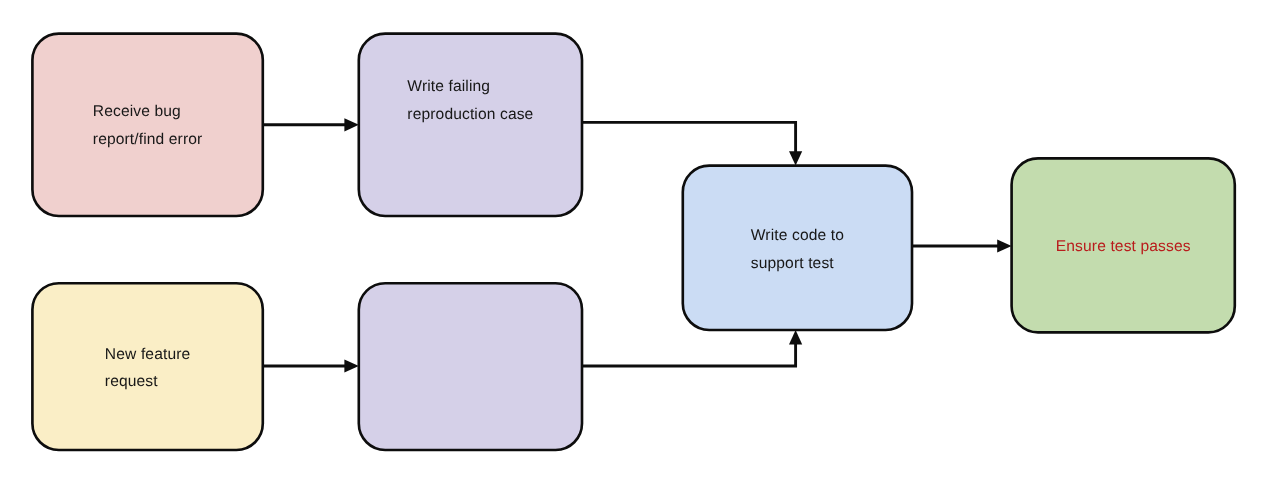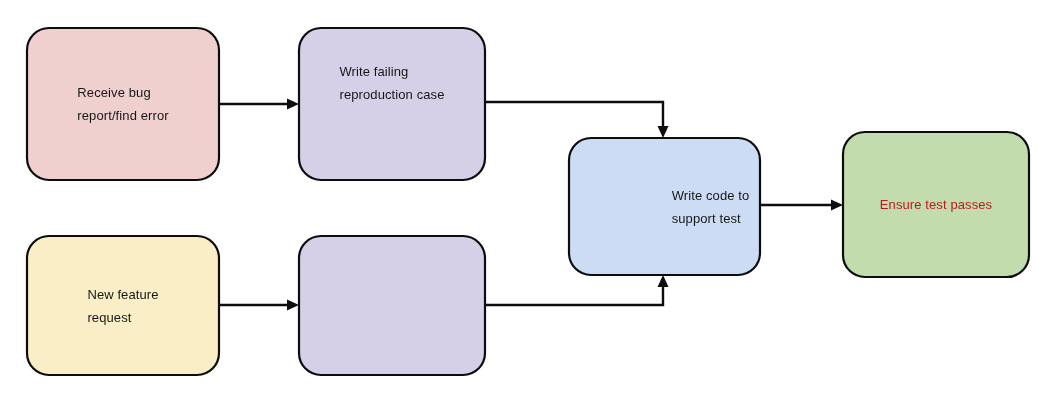--- a/index.html
+++ b/index.html
@@ -100,18 +100,18 @@
   <div class="node-label" style="left: 27px; top: 28px; width: 192px; height: 152px; color: rgb(23, 23, 23);">Receive bug
 report/find error</div>
 
   <div class="node-label" style="left: 299px; top: 28px; width: 186px; height: 109px; color: rgb(23, 23, 23);">Write failing
 reproduction case</div>
 
   <div class="node-label" style="left: 27px; top: 236px; width: 192px; height: 139px; color: rgb(23, 23, 23);">New feature
 request</div>
 
 
-  <div class="node-label" style="left: 569px; top: 138px; width: 191px; height: 137px; color: rgb(23, 23, 23); margin-left: 46px;">Write code to
+  <div class="node-label" style="left: 569px; top: 138px; width: 191px; height: 137px; color: rgb(23, 23, 23);">Write code to
 support test</div>
 
   <div class="node-label" style="left: 843px; top: 132px; width: 186px; height: 145px; color: #b91c1c;">Ensure test passes</div>
 
 </div>
 
 </body></html>

